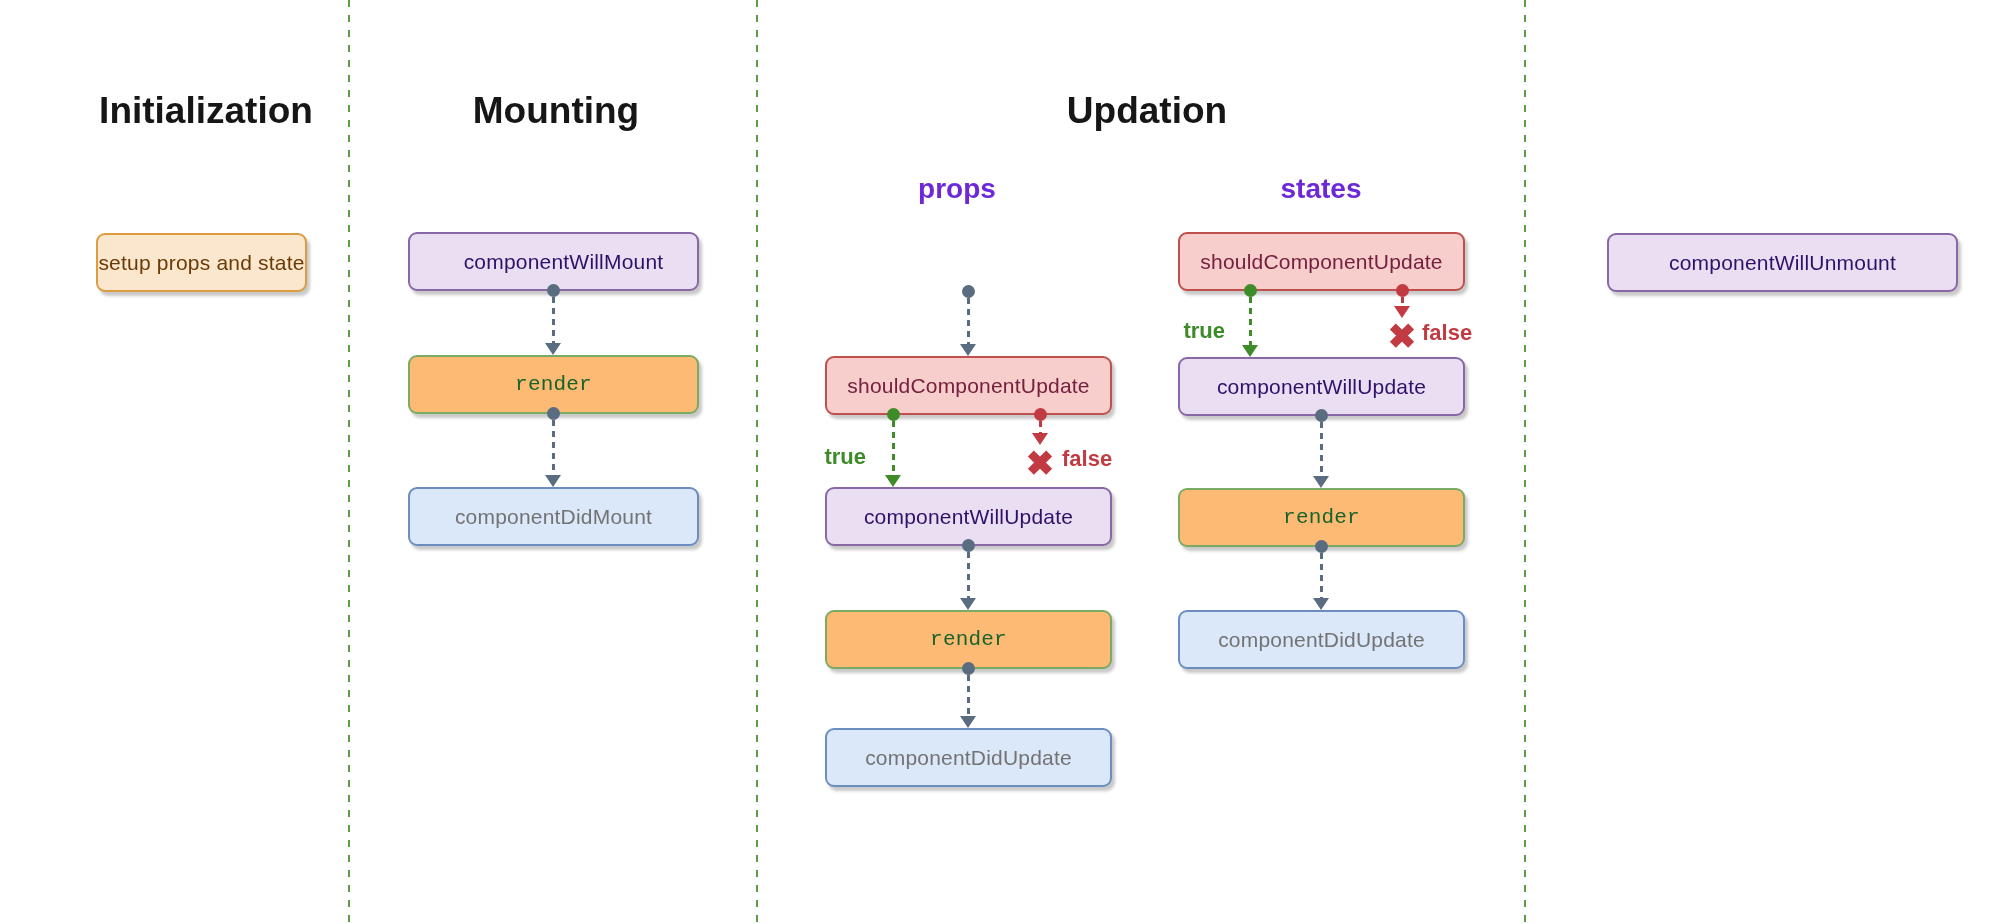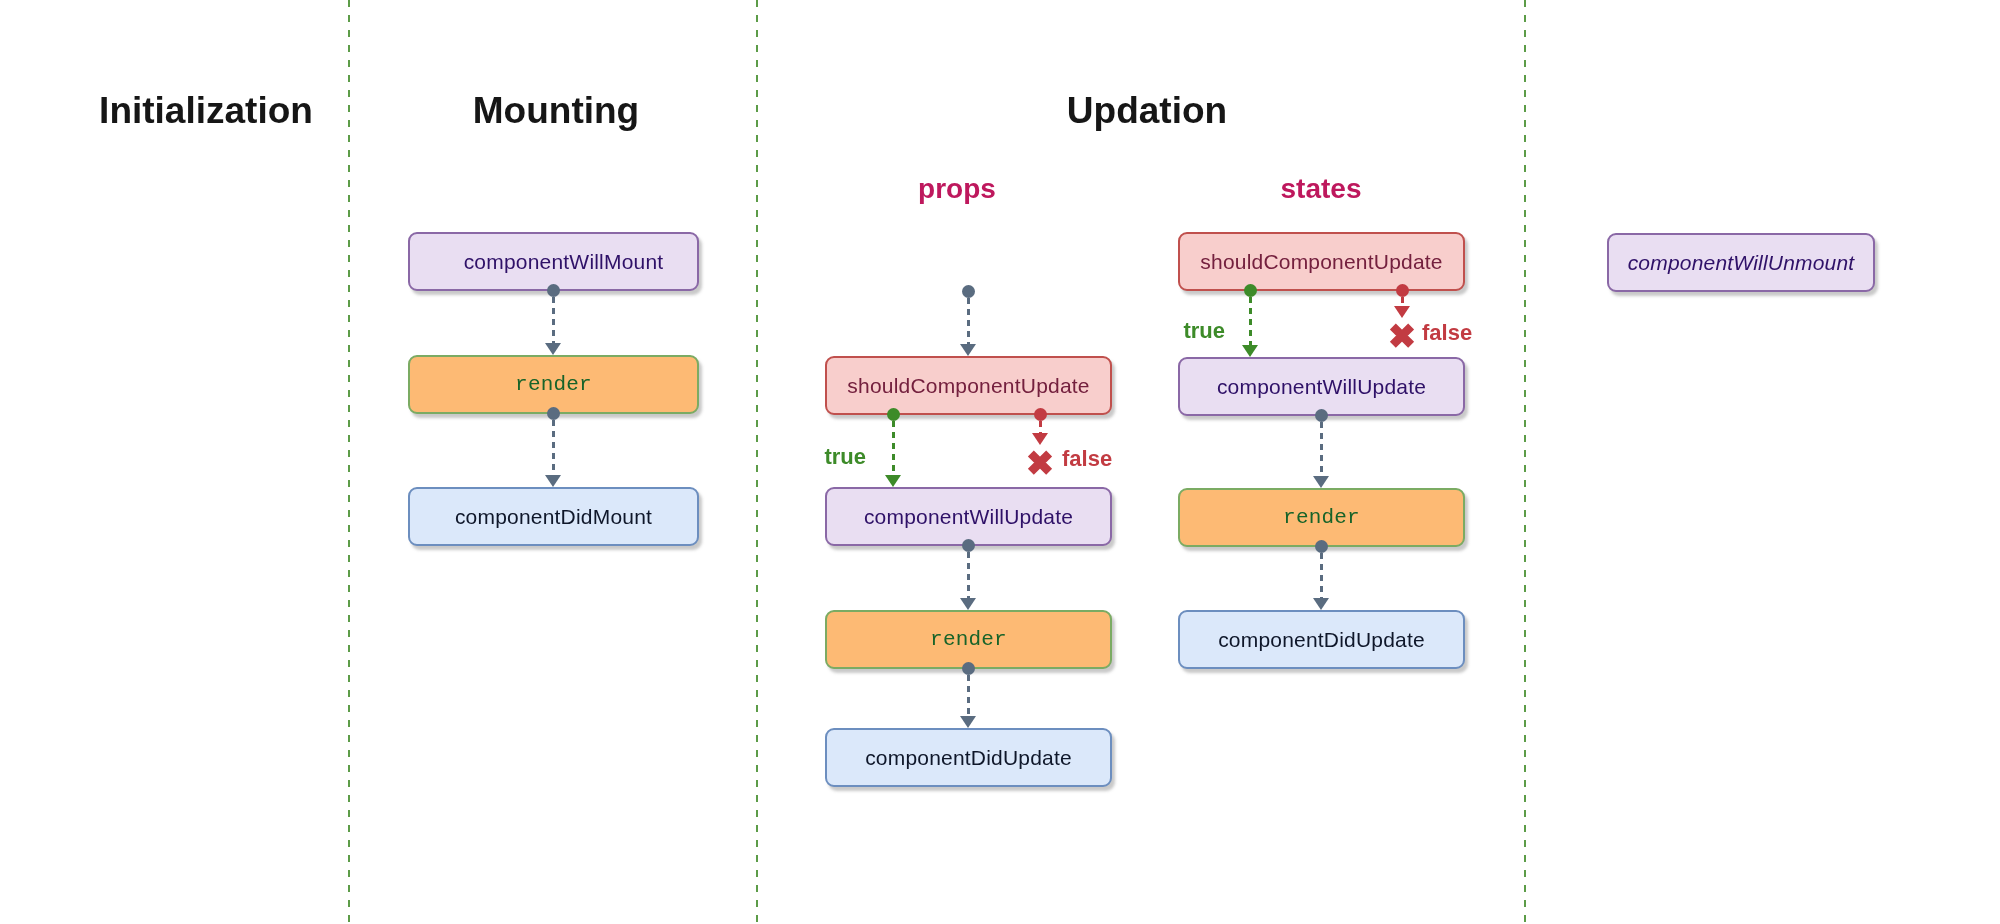--- a/index.html
+++ b/index.html
@@ -16,35 +16,35 @@
     background:repeating-linear-gradient(to bottom,#5C9C48 0 7px,transparent 7px 15px);
   }
 
   
   .section-title{
     position:absolute;top:88px;height:46px;line-height:46px;
     font-size:37px;font-weight:600;color:#161616;text-align:center;
   }
   .col-header{
     position:absolute;top:172px;height:34px;line-height:34px;width:200px;
-    font-size:28px;font-weight:600;color:#be185d;text-align:center;
+    font-size:28px;font-weight:600;color:#6d28d9;text-align:center;
   }
 
   
   .node{
     position:absolute;height:59px;box-sizing:border-box;
     border:2px solid;border-radius:9px;
     display:flex;align-items:center;justify-content:center;
     font-size:21px;font-weight:500;letter-spacing:.2px;
     box-shadow:3px 4px 3px rgba(100,100,100,0.35);
   }
   .node.orange{background:#FBE7CE;border-color:#DD9C3F;color:#6B3A05;}
   .node.purple{background:#E9DEF2;border-color:#8A68A6;color:#2F1168;}
   .node.green {background:#fdba74;border-color:#7BAB63;color:#176329;font-family:Liberation Mono, monospace;}
-  .node.blue  {background:#DBE8FA;border-color:#6C8EBF;color:#0f172a;}
+  .node.blue  {background:#DBE8FA;border-color:#6C8EBF;color:#737373;}
   .node.cyan  {background:#C0EBF8;border-color:#25A8C8;color:#2E6175;}
   .node.red   {background:#F8CECC;border-color:#C0504D;color:#74203E;}
 
   
   .conn{
     position:absolute;width:16px;
     display:flex;flex-direction:column;align-items:center;
   }
   .conn .dot{flex:none;width:13px;height:13px;border-radius:50%;margin-top:-7px;}
   .conn .line{flex:1;width:3px;}
@@ -81,20 +81,21 @@
   <div class="divider" style="left:756px;"></div>
   <div class="divider" style="left:1524px;"></div>
 
   <div class="section-title" style="left:356px;width:400px;">Mounting</div>
   <div class="section-title" style="left:6px;width:400px;">Initialization</div>
   <div class="section-title" style="left:947px;width:400px;">Updation</div>
 
   <div class="col-header" style="left:857px;">props</div>
   <div class="col-header" style="left:1221px;">states</div>
 
+  <div class="node orange" style="left:96px;top:233px;width:211px;">setup props and state</div>
 
   <div class="node purple" style="left:408px;top:232px;width:291px;padding-left:20px;">componentWillMount</div>
   <div class="node green" style="left:408px;top:355px;width:291px;">render</div>
   <div class="node blue" style="left:408px;top:487px;width:291px;">componentDidMount</div>
 
   <div class="conn slate" style="left:545px;top:291px;height:64px;">
     <span class="dot"></span>
       <span class="line"></span>
       <span class="arrow"></span>
   </div>
@@ -160,15 +161,15 @@
     <span class="dot"></span>
       <span class="line"></span>
       <span class="arrow"></span>
   </div>
   <div class="conn slate" style="left:1313px;top:547px;height:63px;">
     <span class="dot"></span>
       <span class="line"></span>
       <span class="arrow"></span>
   </div>
 
-  <div class="node purple" style="left:1607px;top:233px;width:268px;font-style:italic;">componentWillUnmount</div>
+  <div class="node purple" style="left:1607px;top:233px;width:351px;">componentWillUnmount</div>
 
 </div>
 
 </body></html>

